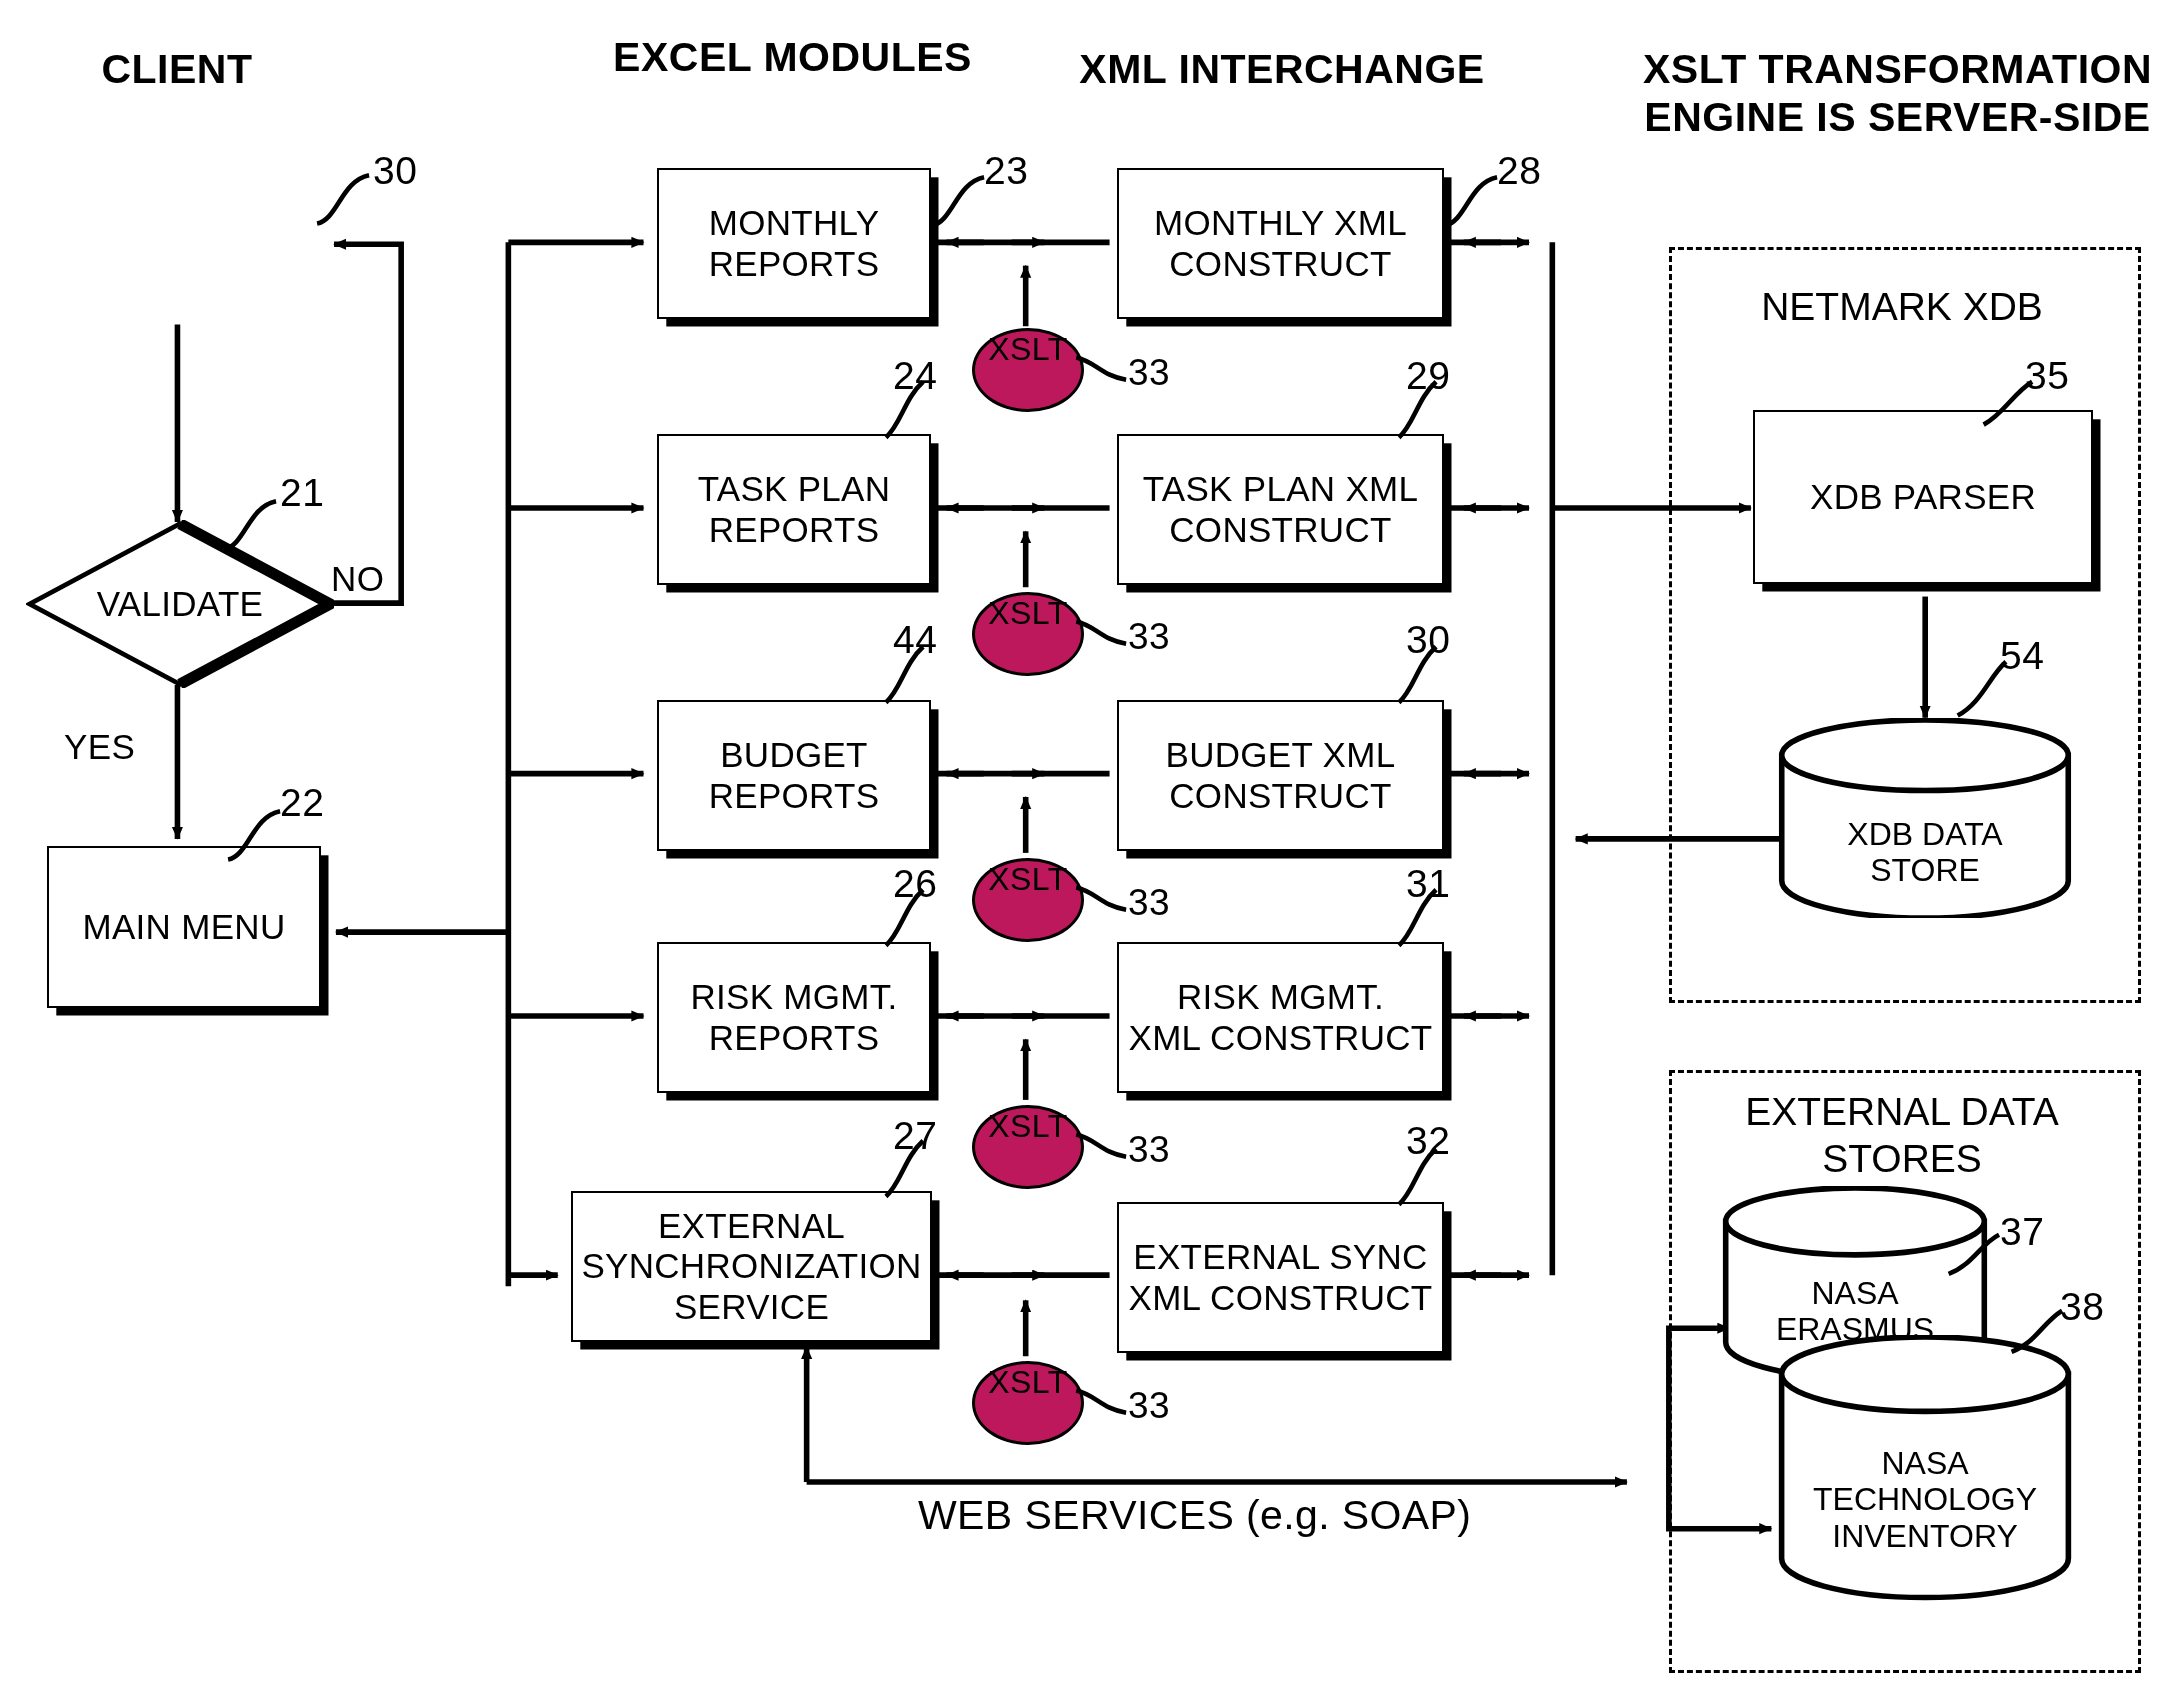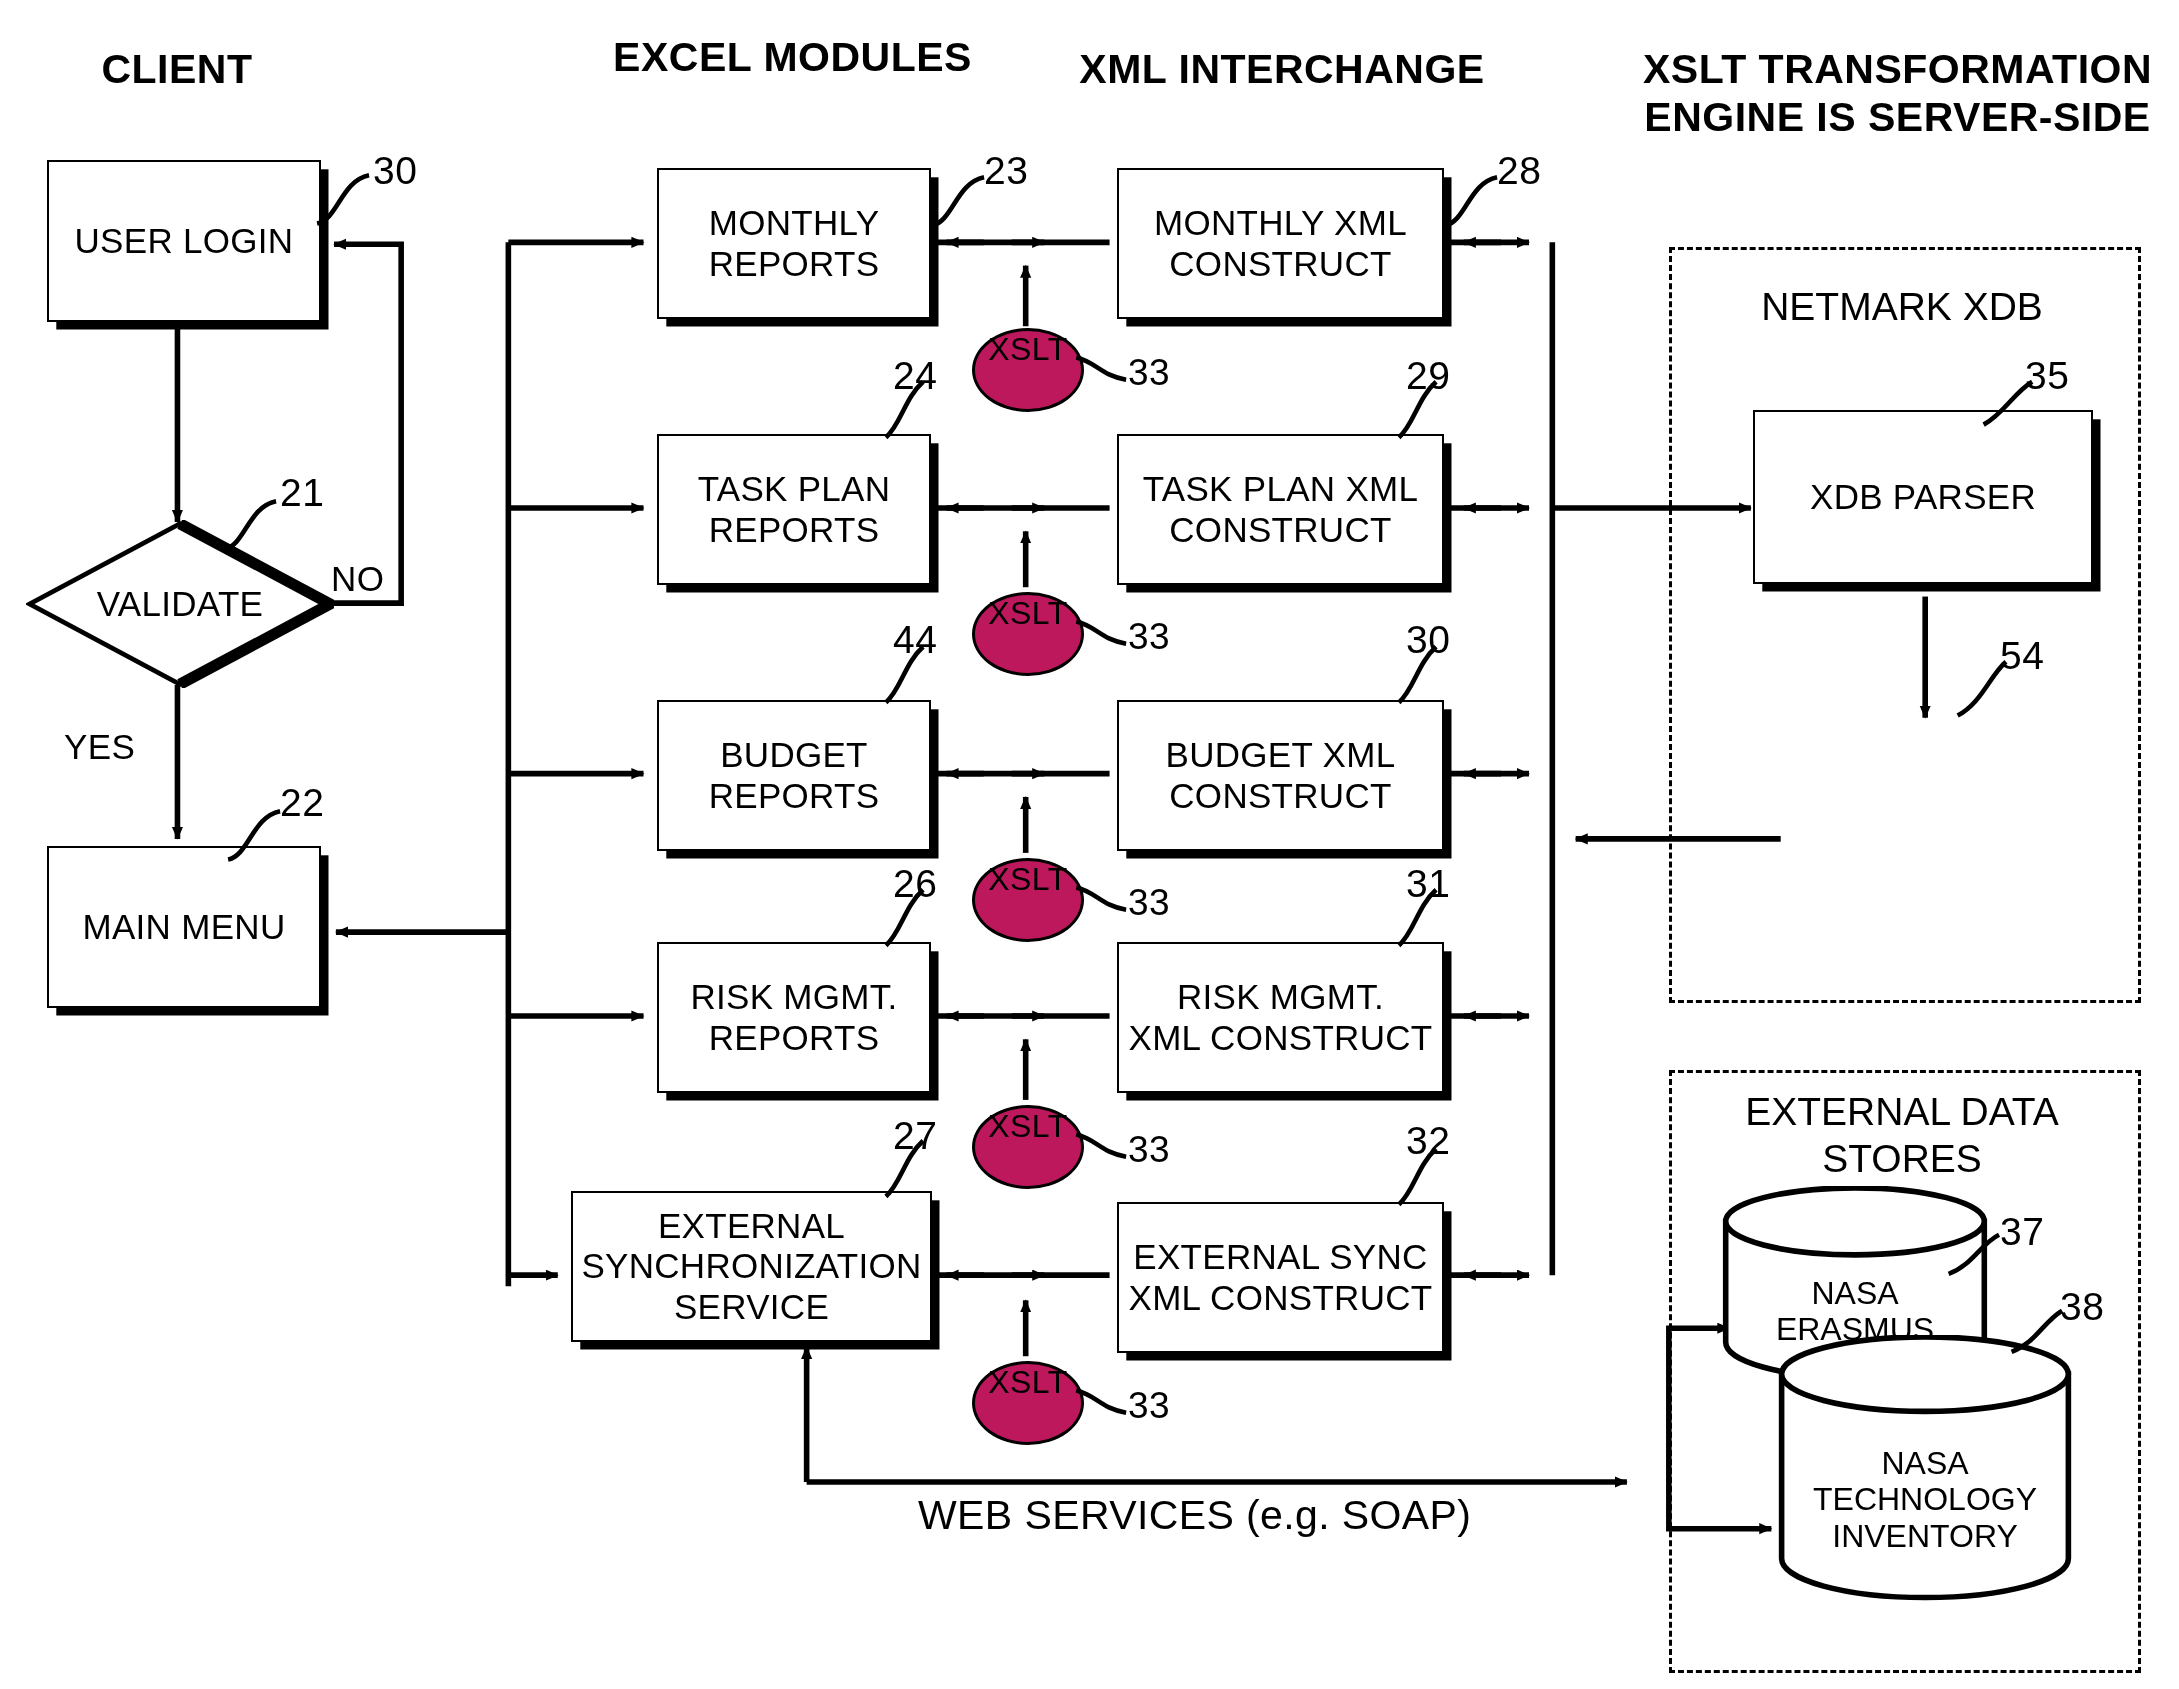--- a/index.html
+++ b/index.html
@@ -126,23 +126,20 @@
       <path d="M865,1590 L865,1445" marker-end="url(#ah)"></path>
     </g>
   </svg>
 
   <div class="col-title" style="left:37px;top:45px;width:280px;">CLIENT</div>
   <div class="col-title" style="left:578px;top:33px;width:429px;">EXCEL MODULES</div>
   <div class="col-title" style="left:1063px;top:45px;width:438px;">XML INTERCHANGE</div>
   <div class="col-title" style="left:1627px;top:45px;width:541px;">XSLT TRANSFORMATION
 ENGINE IS SERVER-SIDE</div>
 
-  <div class="pbox" style="left:47px;top:160px;width:270px;height:158px;">
-    <span>USER LOGIN</span>
-  </div>
   <div class="ref" style="left:373px;top:149px;">30</div>
   <svg style="position:absolute;left:313px;top:166px;width:75px;height:65px;" viewBox="0 0 80 70" width="75" height="65">
     <path d="M4,62 C26,58 30,16 60,10" stroke="#000" stroke-width="5" fill="none"></path>
   </svg>
 
   <div class="diamond" style="left:26px;top:520px;width:308px;height:168px;">
     <svg width="308" height="168" style="position:absolute;left:0;top:0;" viewBox="0 0 330 180">
       <polygon points="165,4 326,90 165,176 4,90" fill="#fff" stroke="#000" stroke-width="5"></polygon>
       <polyline points="165,4 326,90 165,176" fill="none" stroke="#000" stroke-width="12"></polyline>
     </svg>
@@ -298,20 +295,28 @@
   <div class="dashtitle" style="left:1669px;top:284px;width:466px;">NETMARK XDB</div>
 
   <div class="pbox" style="left:1753px;top:410px;width:336px;height:170px;">
     <span>XDB PARSER</span>
   </div>
   <div class="ref" style="left:2025px;top:354px;">35</div>
   <svg style="position:absolute;left:1976px;top:378px;width:75px;height:56px;" viewBox="0 0 80 60" width="75" height="56">
     <path d="M60,4 C40,16 30,38 8,50" stroke="#000" stroke-width="5" fill="none"></path>
   </svg>
 
+  <div class="cyl" style="left:1776px;top:718px;width:298px;height:200px;">
+    <svg width="298" height="200" style="position:absolute;left:0;top:0;" viewBox="0 0 320 215">
+      <path d="M6,40 L6,175 A154,40 0 0 0 314,175 L314,40 Z" fill="#fff" stroke="#000" stroke-width="6"></path>
+      <ellipse cx="160" cy="40" rx="154" ry="38" fill="#fff" stroke="#000" stroke-width="6"></ellipse>
+    </svg>
+    <div class="cyllabel" style="top:98px;white-space:pre-line;">XDB DATA
+STORE</div>
+  </div>
   <div class="ref" style="left:2000px;top:634px;">54</div>
   <svg style="position:absolute;left:1948px;top:658px;width:75px;height:65px;" viewBox="0 0 80 70" width="75" height="65">
     <path d="M62,4 C44,20 36,48 10,62" stroke="#000" stroke-width="5" fill="none"></path>
   </svg>
 
   <div class="dashbox" style="left:1669px;top:1070px;width:466px;height:597px;"></div>
   <div class="dashtitle" style="left:1669px;top:1089px;width:466px;">EXTERNAL DATA
 STORES</div>
 
   <div class="cyl" style="left:1720px;top:1186px;width:270px;height:200px;">

